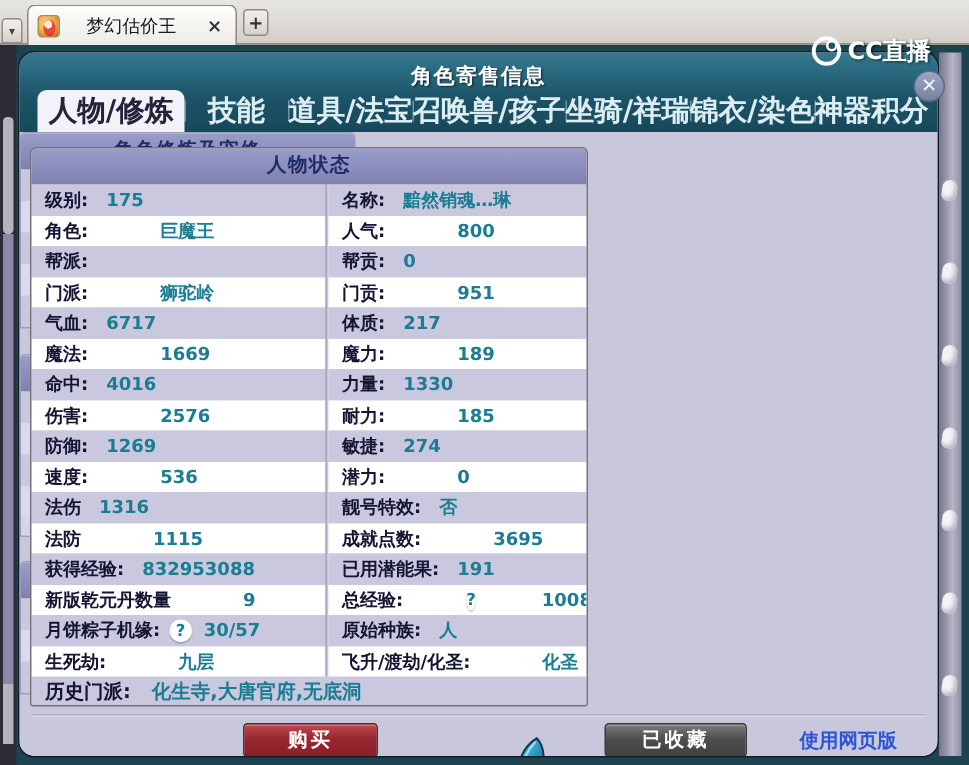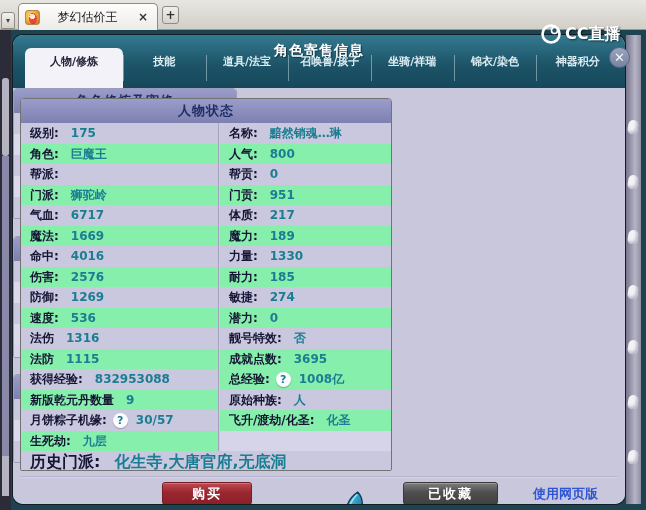--- a/index.html
+++ b/index.html
@@ -46,21 +46,21 @@
              font-size:13px;font-weight:bold;text-align:center;line-height:19px;}
 
   
   .dialog{position:absolute;left:13px;top:5px;width:612px;height:469px;border-radius:10px;
           background:#c9c7dc;overflow:hidden;box-shadow:0 0 0 1px #101e26;}
   .dlg-head{position:absolute;left:0;top:0;width:612px;height:53px;
             background:linear-gradient(#347a90,#1d5468 55%,#16485a);}
   .dlg-title{position:absolute;left:0;right:0;top:7px;text-align:center;color:#fff;
              font-size:14px;font-weight:bold;letter-spacing:1px;text-shadow:1px 1px 1px rgba(0,0,0,.5);}
   .tabs{position:absolute;left:12px;right:6px;bottom:0;height:28px;display:flex;align-items:flex-end;}
-  .dtab{flex:1;height:40px;line-height:28px;text-align:center;color:#dcedf3;font-size:11px;
+  .dtab{flex:1;height:28px;line-height:28px;text-align:center;color:#dcedf3;font-size:19px;
         font-weight:bold;position:relative;white-space:nowrap;}
   .dtab+.dtab::before{content:'';position:absolute;left:0;top:7px;bottom:7px;width:1px;background:rgba(215,238,246,.45);}
   .dtab.active{flex:0 0 98px;background:#f3f2f8;color:#23233a;border-radius:6px 6px 0 0;}
   .dtab.active::before{display:none;}
 
   .content{position:absolute;left:0;top:53px;right:0;bottom:0;background:#c9c7dc;}
 
   .panel{position:absolute;background:#d6d4e8;border:1px solid #737373;border-radius:4px 4px 2px 2px;overflow:hidden;}
   .panel-hd{height:24px;line-height:24px;text-align:center;font-size:13px;font-weight:bold;color:#1f2d66;
             background:linear-gradient(#9a9cca,#7e80b0);letter-spacing:1px;}
@@ -72,29 +72,29 @@
 
   .pbody{display:flex;}
   .col{display:block;}
   .col-l{width:198px;}
   .col-r{width:172px;}
   .vdiv{width:2px;background:linear-gradient(to right,#8f8dac,#e4e2f0);}
 
   .row{height:20.5px;line-height:20.5px;font-size:12px;font-weight:bold;color:#141433;
        padding-left:9px;white-space:nowrap;overflow:hidden;display:flex;align-items:center;
        background:#cac8df;}
-  .row.even{background:#86efac;}
+  .row.even{background:#ffffff;gap:36px;}
   .row .lbl{color:#141433;}
   .row .val{color:#1b7d92;margin-left:12px;}
   .help{display:inline-block;width:15px;height:15px;border-radius:50%;background:#fdfdff;
         color:#1b7d92;font-size:11px;font-weight:bold;text-align:center;line-height:15px;
         margin-left:6px;margin-right:-4px;box-shadow:0 1px 1px rgba(0,0,0,.25);}
 
   .frow{height:21px;line-height:21px;background:#cac8df;display:flex;align-items:center;
-        padding-left:9px;font-size:16px;font-weight:bold;}
+        padding-left:9px;font-size:13px;font-weight:bold;}
   .frow .lbl{color:#141433;}
   .frow .val{color:#1b7d92;margin-left:14px;}
 
   .prow{height:21px;line-height:21px;font-size:12px;font-weight:bold;color:#141433;
         padding-left:7px;display:grid;background:#cac8df;align-items:center;white-space:nowrap;}
   .prow.even{background:#dbd9eb;}
   .prow .val{color:#1b7d92;}
   .prow .val.blue{color:#3f6cc8;}
   .g-cult{grid-template-columns:60px 48px 98px auto;}
   .g-house{grid-template-columns:52px 48px 44px auto;}
@@ -346,20 +346,25 @@
 
                   <span class="val">否</span>
                 </div>
 
                 <div class="row even">
                   <span class="lbl">成就点数:</span>
 
                   <span class="val">3695</span>
                 </div>
 
+                <div class="row">
+                  <span class="lbl">已用潜能果:</span>
+
+                  <span class="val">191</span>
+                </div>
 
                 <div class="row even">
                   <span class="lbl">总经验:</span>
                   <span class="help">?</span>
                   <span class="val">1008亿</span>
                 </div>
 
                 <div class="row">
                   <span class="lbl">原始种族:</span>
 

